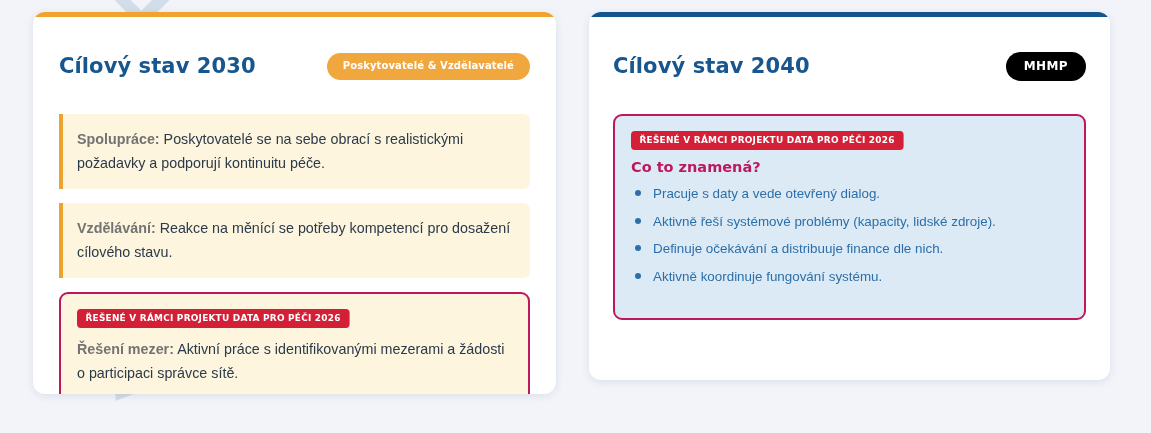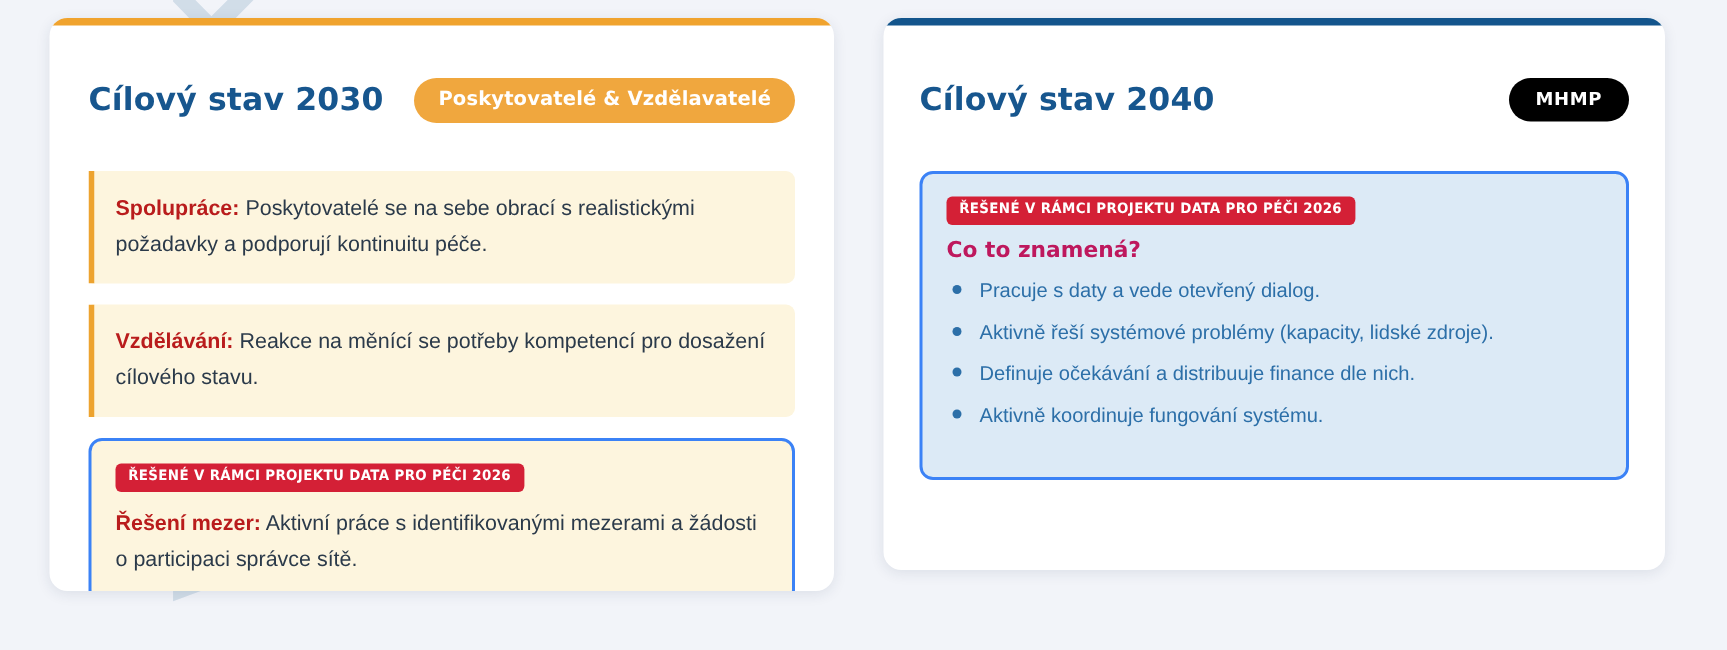--- a/index.html
+++ b/index.html
@@ -91,21 +91,21 @@
   .pill {
     border-radius: 999px;
     color: #ffffff;
     font-family: "DejaVu Sans", sans-serif;
     font-weight: 700;
     white-space: nowrap;
     line-height: 1;
   }
   .pill-orange {
     background: #f0a73e;
-    font-size: 13px;
+    font-size: 10px;
     padding: 8px 16px 9px 16px;
     letter-spacing: .1px;
   }
   .pill-blue {
     background: #000000;
     font-size: 12px;
     padding: 8px 18px 9px 18px;
     letter-spacing: .4px;
   }
 
@@ -113,25 +113,25 @@
   .cream {
     background: #fdf5de;
     border-left: 4px solid #eda32f;
     border-radius: 0 6px 6px 0;
     padding: 13px 16px 14px 14px;
     margin-bottom: 14px;
     font-size: 14.3px;
     line-height: 1.68;
     color: #2b3a4a;
   }
-  .cream b, .redbox b { font-weight: 700; color: #b91c1c; }
+  .cream b, .redbox b { font-weight: 700; color: #737373; }
 
   
   .redbox {
-    border: 2px solid #3b82f6;
+    border: 2px solid #be185d;
     border-radius: 9px;
     padding: 13px 16px 15px 16px;
     box-sizing: border-box;
   }
   .redbox-cream { background: #fdf5de; }
   .redbox-blue  { background: #dceaf6; }
 
   .tag {
     display: inline-block;
     background: #d42036;

